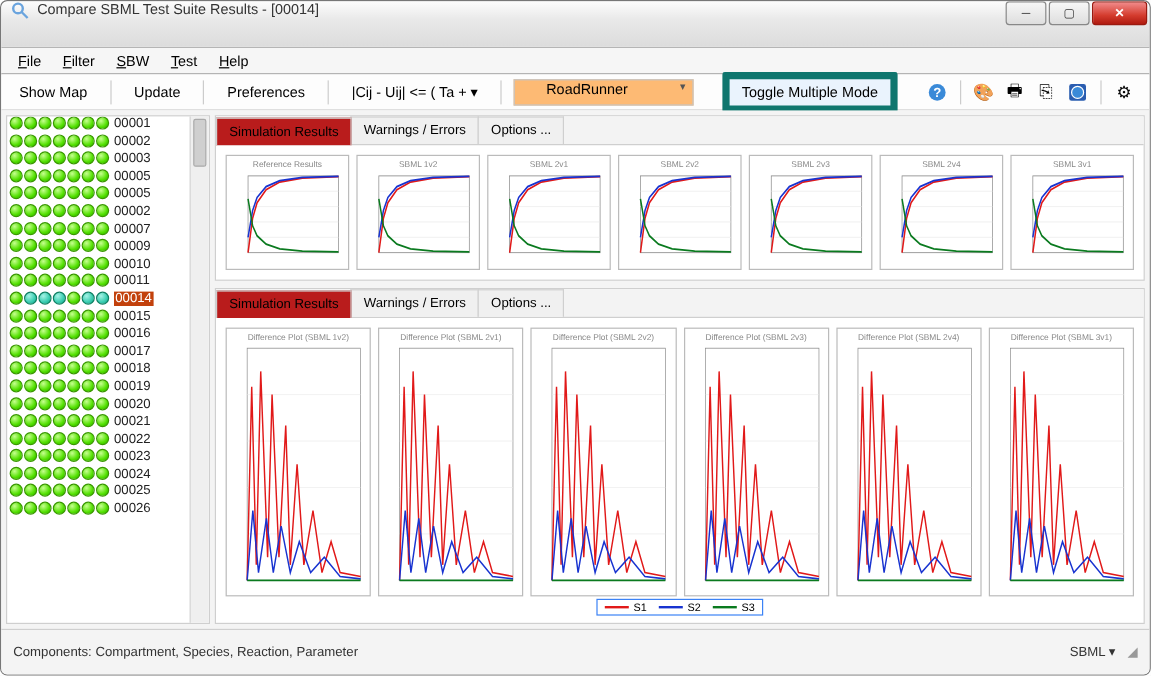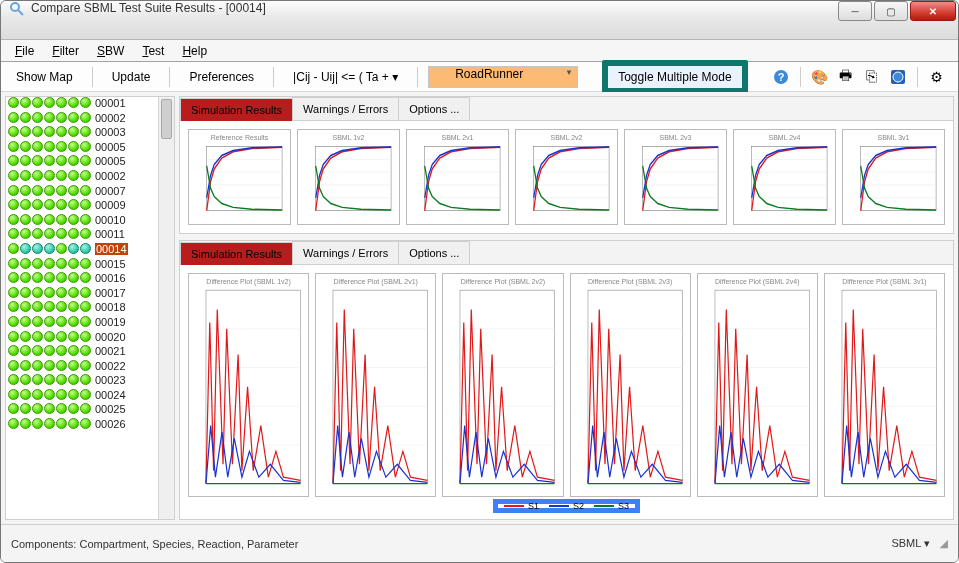--- a/index.html
+++ b/index.html
@@ -58,21 +58,21 @@
 .panel{border:1px solid #cfcfcf;background:#fff;display:flex;flex-direction:column}
 .panel.top{height:138px}
 .panel.bottom{flex:1}
 .tabs{display:flex;background:#f3f3f3;border-bottom:1px solid #cfcfcf;height:24px}
 .tab{padding:3px 10px;border:1px solid #cfcfcf;border-bottom:none;margin-right:-1px;background:#f0f0f0;cursor:default;font-size:11px;display:flex;align-items:center}
 .tab.active{background:#b91c1c;position:relative;top:1px}
 .plots-row{flex:1;display:flex;gap:6px;padding:8px;overflow:hidden}
 .plot{flex:1;border:1px solid #bbb;background:#fff;padding:4px 4px 2px 4px;display:flex;flex-direction:column;min-width:0}
 .plot-title{font-size:7px;color:#888;text-align:center;height:8px;overflow:hidden}
 .plot svg{flex:1;width:100%}
-.legend{height:14px;display:flex;align-items:center;justify-content:center;gap:10px;font-size:9px;border:5px solid #3b82f6;margin:0 8px 6px 8px;padding:0 6px;align-self:center}
+.legend{height:14px;display:flex;align-items:center;justify-content:center;gap:10px;font-size:9px;border:1px solid #3b82f6;margin:0 8px 6px 8px;padding:0 6px;align-self:center}
 .legend .lg{display:flex;align-items:center;gap:4px}
 .legend .line{width:20px;height:2px}
 
 .status{height:38px;border-top:1px solid #cfcfcf;background:#f4f4f4;display:flex;align-items:center;padding:0 10px;font-size:11px;color:#333}
 .status .s1{flex:1}
 .status .s2{flex:1}
 .status .s3{padding-right:4px}
 .status .grip{margin-left:6px;color:#999}
 </style>
 </head>

